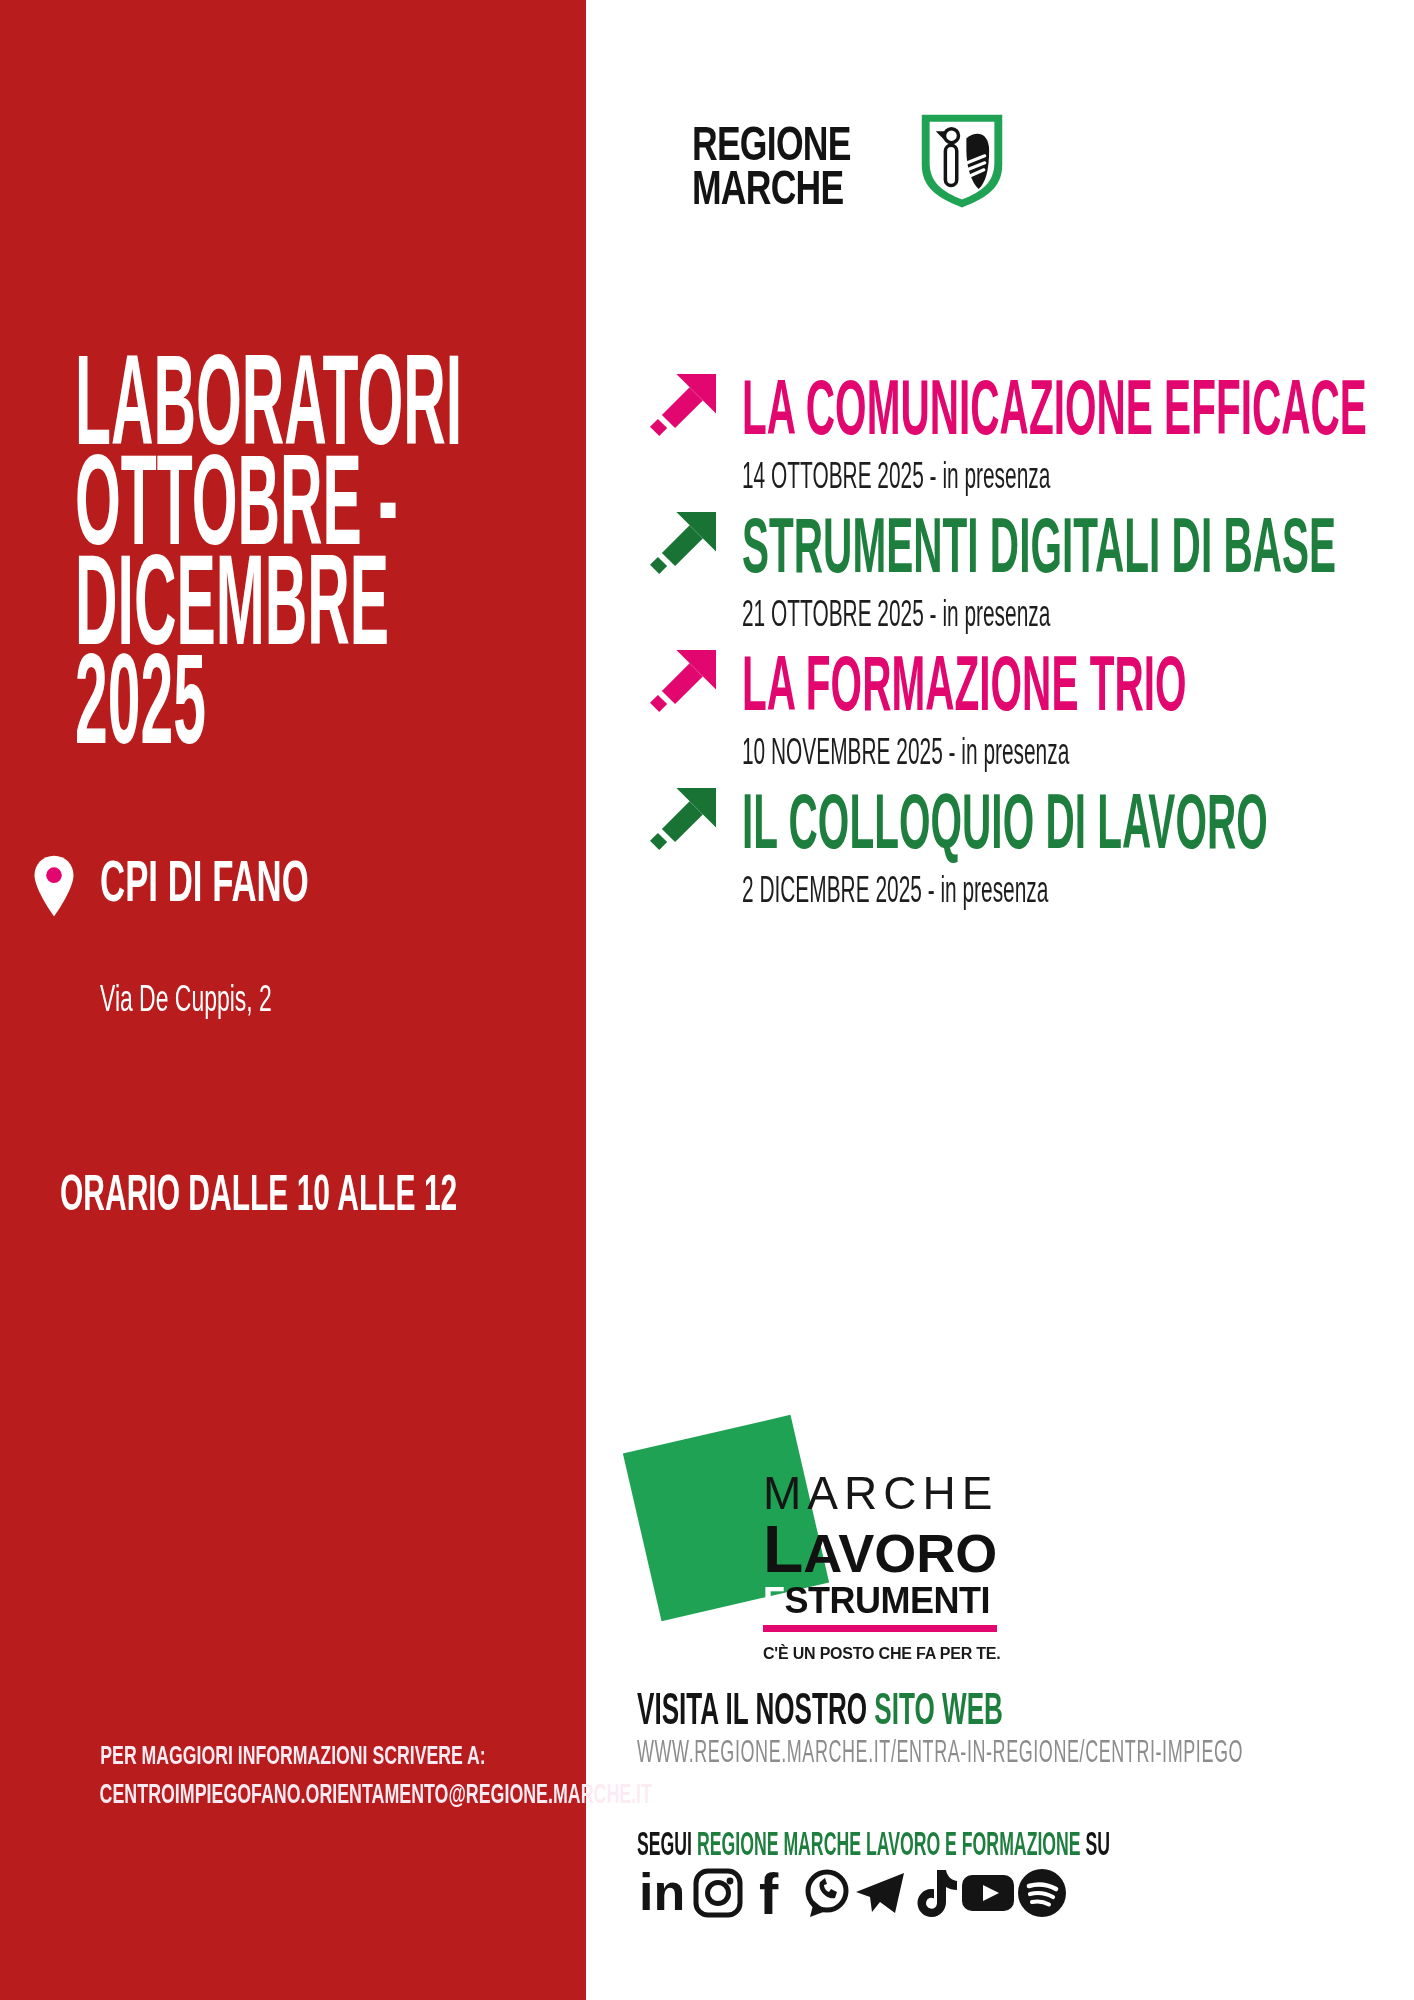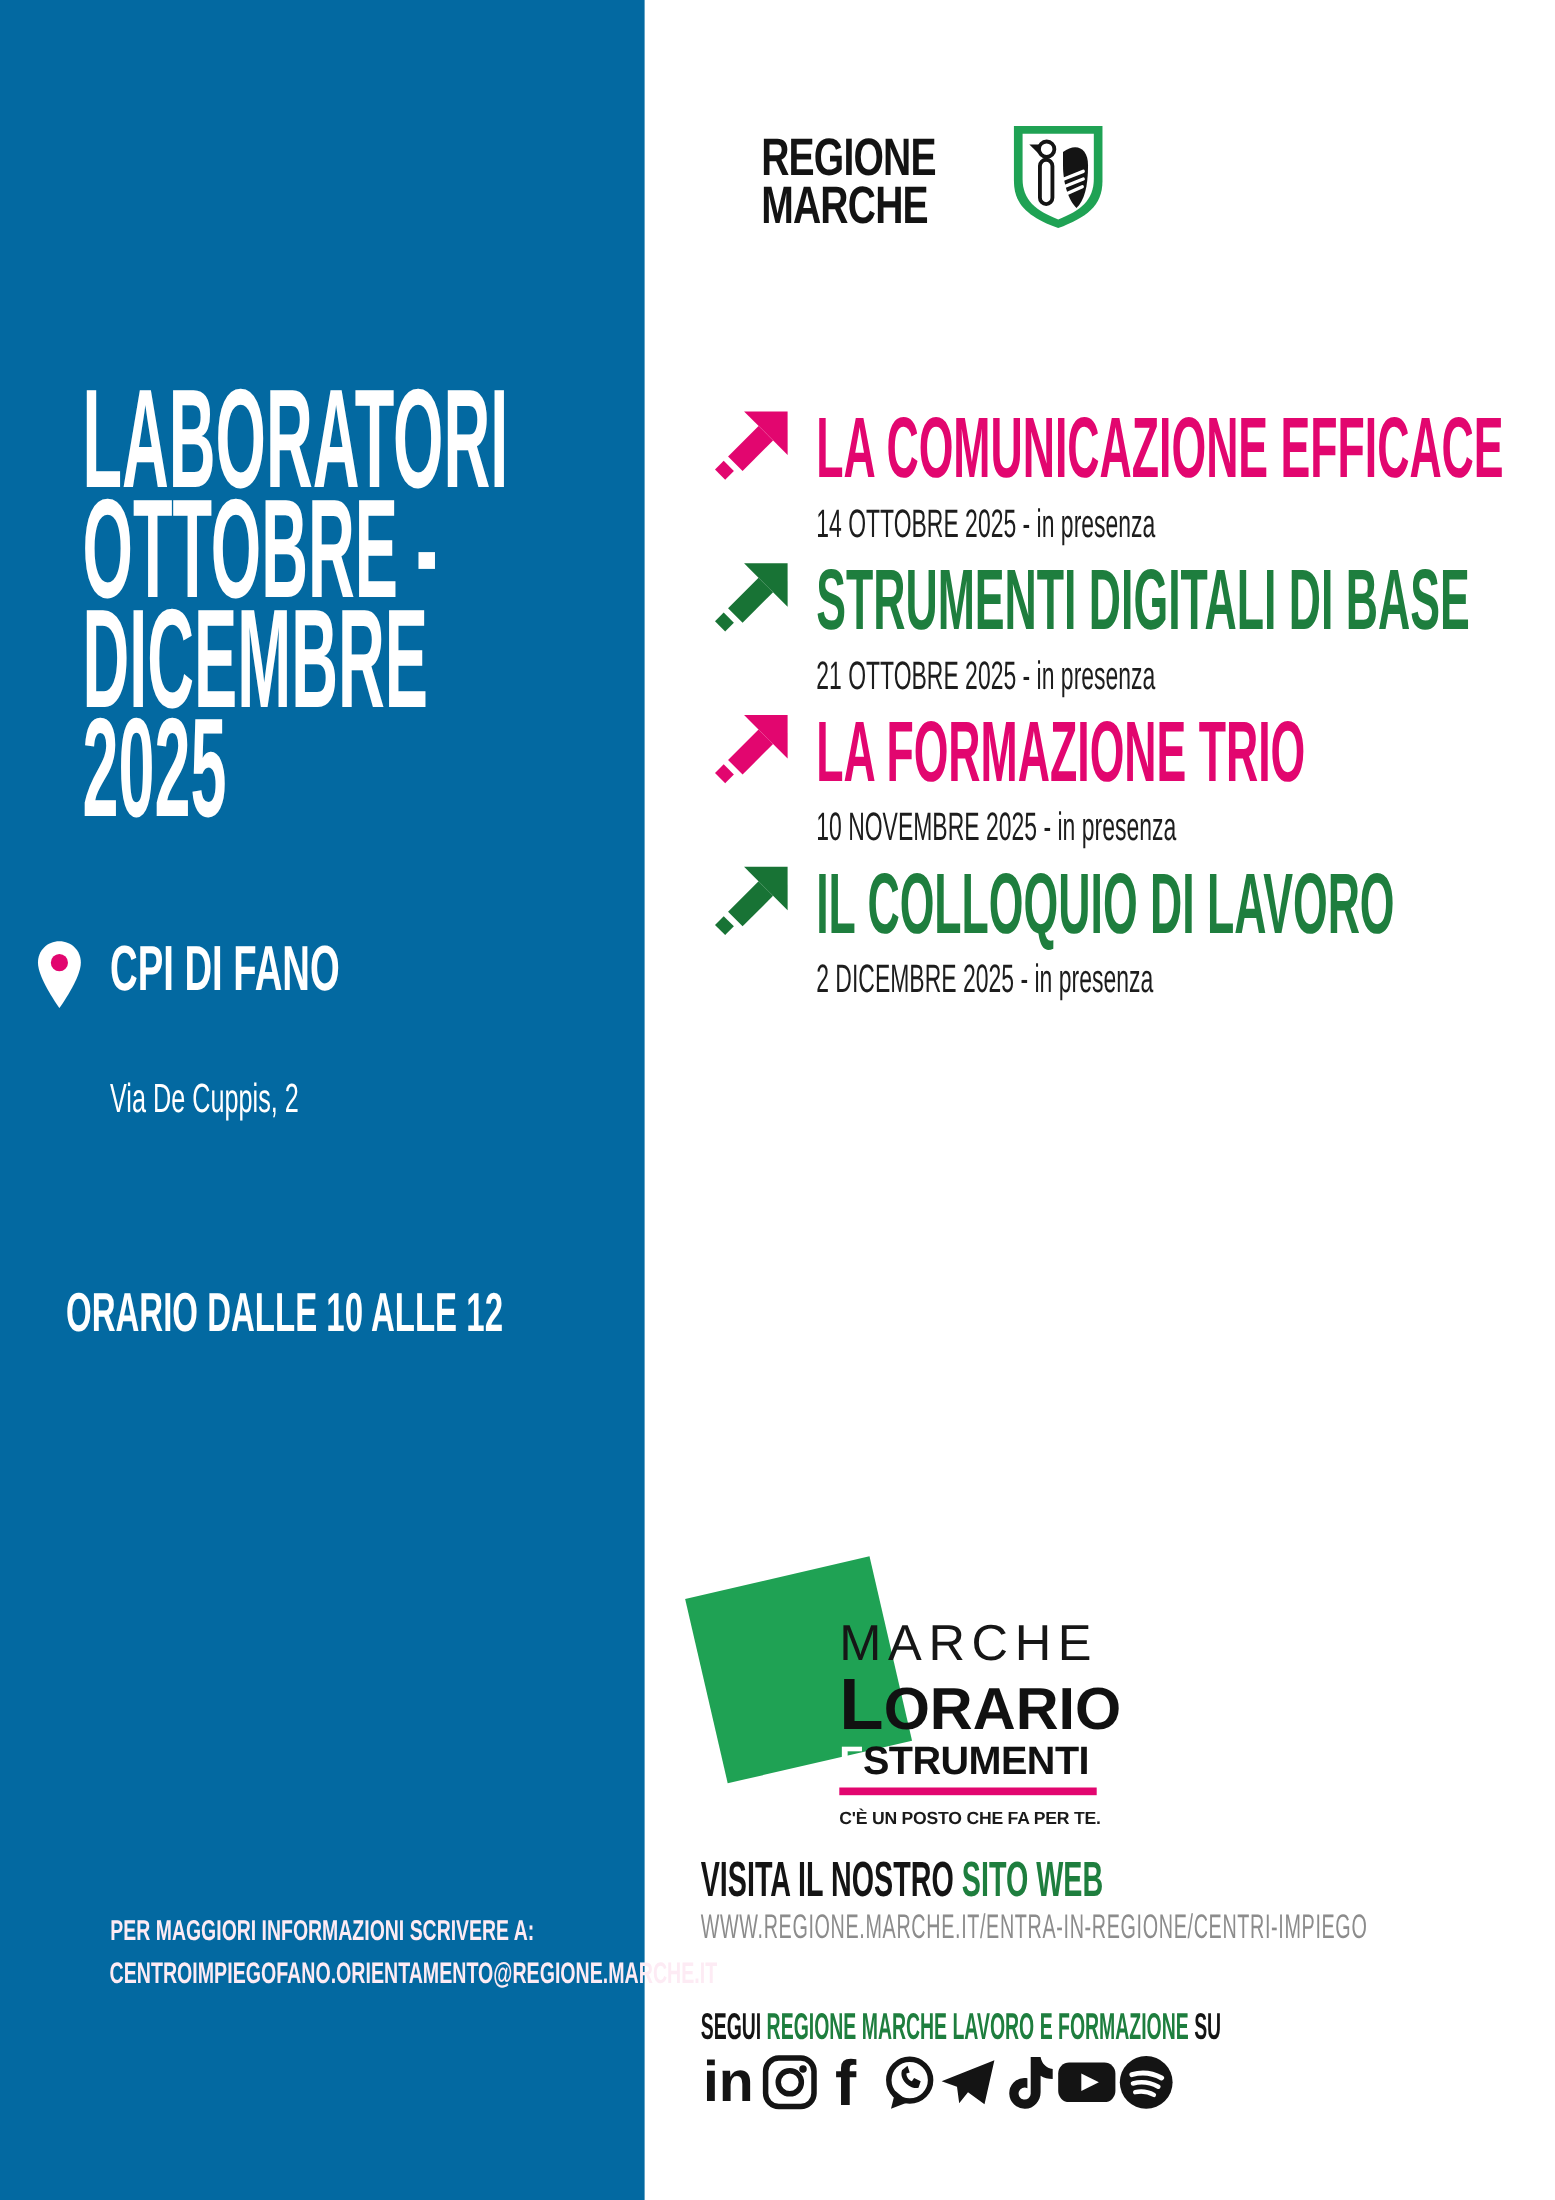--- a/index.html
+++ b/index.html
@@ -5,21 +5,21 @@
   * { margin:0; padding:0; box-sizing:border-box; }
   html,body { background:#ffffff; }
   body { font-family:"Liberation Sans", sans-serif; }
   .canvas{
     position:relative; width:1414px; height:2000px;
     background:#ffffff; overflow:hidden;
   }
   
   .panel{
     position:absolute; left:0; top:0; width:586px; height:2000px;
-    background:#0369a1;
+    background:#b91c1c;
   }
   .title{
     position:absolute; left:75px; top:350px;
     color:#ffffff; font-weight:800; font-size:128px; line-height:.78;
     transform:scaleX(.46); transform-origin:left top; white-space:nowrap;
   }
   .loc-row{
     position:absolute; left:28px; top:852px;
     display:flex; align-items:flex-start; gap:20px;
   }
@@ -210,21 +210,21 @@
       </div>
       <div class="e-date">2 DICEMBRE 2025 - in presenza</div>
     </div>
 
   </main>
 
   <section class="brand">
     <div class="brand-quad"></div>
     <div class="brand-text">
       <div class="bw1">MARCHE</div>
-      <div class="bw2"><span class="big-l">L</span><span>ORARIO</span></div>
+      <div class="bw2"><span class="big-l">L</span><span>AVORO</span></div>
       <div class="bw3"><span class="white-f">F</span><span>STRUMENTI</span></div>
       <div class="brand-bar"></div>
       <div class="tagline">C'È UN POSTO CHE FA PER TE.</div>
     </div>
   </section>
 
   <div class="visita"><span>VISITA IL NOSTRO </span><span class="hl">SITO WEB</span></div>
   <div class="url">WWW.REGIONE.MARCHE.IT/ENTRA-IN-REGIONE/CENTRI-IMPIEGO</div>
 
   <div class="segui"><span>SEGUI </span><span class="hl">REGIONE MARCHE LAVORO E FORMAZIONE</span><span> SU</span></div>

